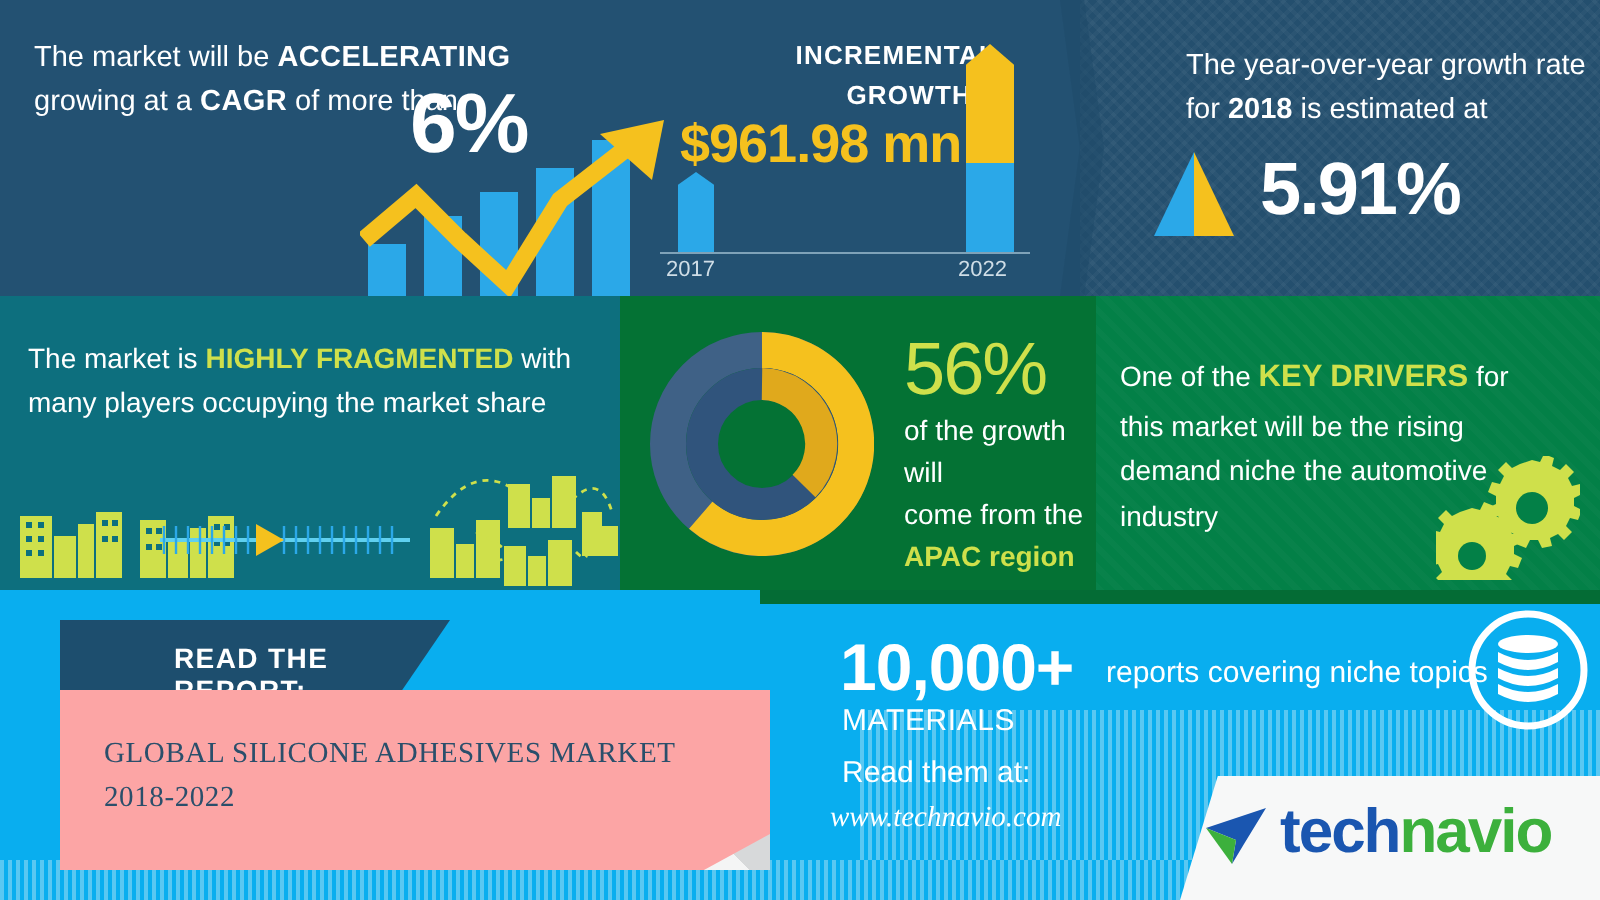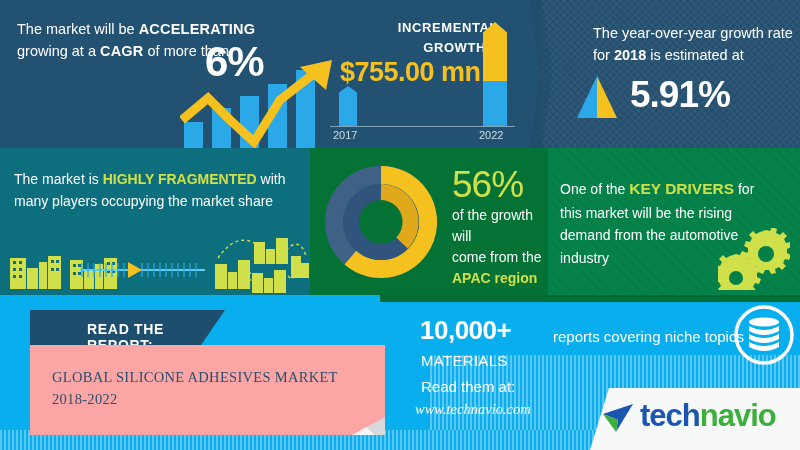--- a/index.html
+++ b/index.html
@@ -71,21 +71,21 @@
     clip-path:polygon(0 0,100% 0,86% 100%,0 100%);}
   .tab span{position:absolute;left:20px;top:11px;color:#fff;font-size:14px;font-weight:bold;letter-spacing:.7px;padding-left:37px;}
   .card{position:absolute;left:30px;top:345px;width:355px;height:90px;background:#fca5a5;
     clip-path:polygon(0 0,100% 0,100% 82%,92% 100%,0 100%);}
   .card-fold{position:absolute;left:352px;top:417px;width:33px;height:18px;
     background:linear-gradient(225deg,#d7d9da 0 55%, #f4f5f5 55% 100%);
     clip-path:polygon(100% 0,100% 100%,0 100%);}
   .card-t{position:absolute;left:22px;top:22px;width:310px;color:#2a4f6b;font-size:14.5px;
     font-family:"Liberation Serif", serif;line-height:1.5;letter-spacing:.3px;}
 
-  .big10k{position:absolute;left:420px;top:315px;color:#fff;font-size:26px;font-weight:bold;letter-spacing:-.5px;}
+  .big10k{position:absolute;left:420px;top:315px;color:#fff;font-size:33px;font-weight:bold;letter-spacing:-.5px;}
   .rep-txt{position:absolute;left:553px;top:328px;color:#fff;font-size:15px;}
   .mat{position:absolute;left:421px;top:352px;color:#fff;font-size:15px;letter-spacing:.3px;}
   .readat{position:absolute;left:421px;top:378px;color:#fff;font-size:15px;}
   .url{position:absolute;left:415px;top:401px;color:#fff;font-size:14.5px;font-style:italic;
     font-family:"Liberation Serif", serif;}
 
   .dbicon{position:absolute;left:733px;top:304px;width:62px;height:62px;}
 
   .logobox{position:absolute;left:590px;top:388px;width:210px;height:62px;background:#f7f8f8;
     clip-path:polygon(9% 0,100% 0,100% 100%,0 100%);}
@@ -118,21 +118,21 @@
       <polyline points="2,60 28,38 50,60 74,82 100,40 136,12" fill="none" stroke="#f5c11e" stroke-width="9" stroke-linejoin="miter"></polyline>
       <polygon points="152,0 120,7 146,30" fill="#f5c11e"></polygon>
     </svg>
   </div>
   <div class="pct6">6%</div>
 
   <div class="p2-title">
     <span>INCREMENTAL</span><br>
     <span>GROWTH</span><i class="tri-yel"></i>
   </div>
-  <div class="p2-val">$755.00 mn</div>
+  <div class="p2-val">$961.98 mn</div>
   <div class="col-s"></div>
   <div class="col-b"></div>
   <div class="axis"></div>
   <div class="yr" style="left:333px;">2017</div>
   <div class="yr" style="left:479px;">2022</div>
 
   <div class="p3-text">
     <span>The year-over-year growth rate</span><br>
     <span>for </span><b>2018</b><span> is estimated at</span>
   </div>
@@ -233,21 +233,21 @@
   <div class="p5-val">56%</div>
   <div class="p5-text">
     <span>of the growth will</span><br>
     <span>come from the</span><br>
     <b>APAC region</b>
   </div>
 
   <div class="p6-text">
     <span>One of the </span><b>KEY DRIVERS</b><span> for</span><br>
     <span>this market will be the rising</span><br>
-    <span>demand from the automotive</span><br>
+    <span>demand niche the automotive</span><br>
     <span>industry</span>
   </div>
   <svg class="gears" viewBox="0 0 72 62">
     <g fill="#cfe04b">
       <path d="M48 2 l4 1 2-4 5 2 -1 4 4 2 3-3 4 4 -3 3 2 4 4-1 1 5 -4 2 0 4 4 2 -2 5 -4-1 -2 4 3 3 -4 4 -3-3 -4 2 1 4 -5 1 -2-4 -4 0 -2 4 -5-2 1-4 -4-2 -3 3 -4-4 3-3 -2-4 -4 1 -1-5 4-2 0-4 -4-2 2-5 4 1 2-4 -3-3 4-4 3 3 4-2z"></path>
       <circle cx="48" cy="26" r="8" fill="#038047"></circle>
       <path d="M18 26 l4 1 2-4 5 2 -1 4 4 2 3-3 4 4 -3 3 2 4 4-1 1 5 -4 2 0 4 4 2 -2 5 -4-1 -2 4 3 3 -4 4 -3-3 -4 2 1 4 -5 1 -2-4 -4 0 -2 4 -5-2 1-4 -4-2 -3 3 -4-4 3-3 -2-4 -4 1 -1-5 4-2 0-4 -4-2 2-5 4 1 2-4 -3-3 4-4 3 3 4-2z"></path>
       <circle cx="18" cy="50" r="7" fill="#038047"></circle>
     </g>
   </svg>

